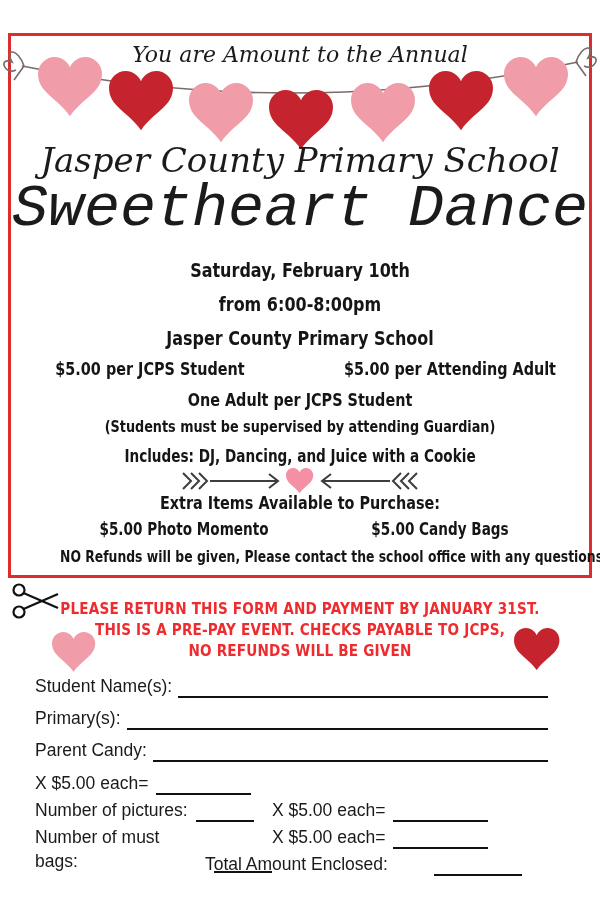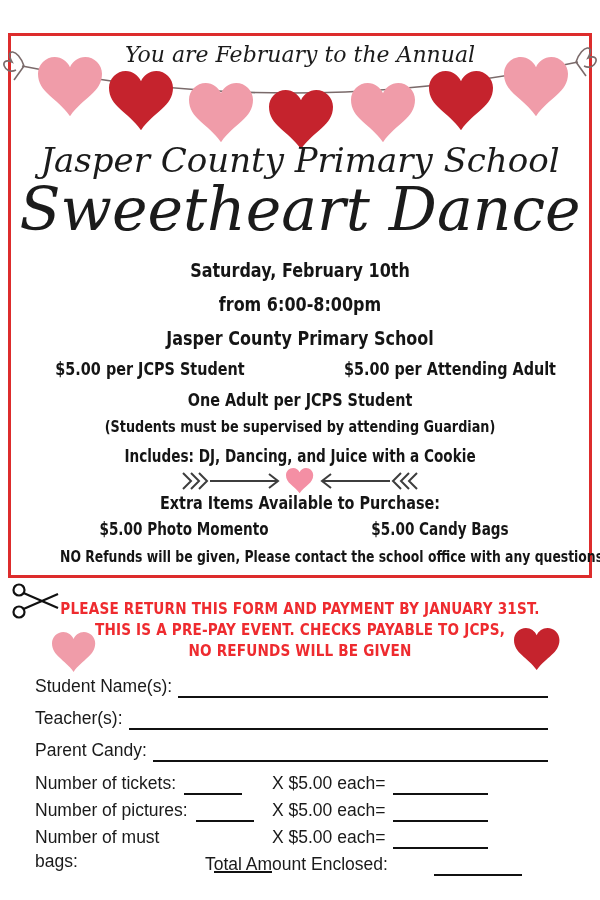--- a/index.html
+++ b/index.html
@@ -22,21 +22,21 @@
   .eline{width:95px;margin-left:8px;}
   svg{display:block;}
 </style>
 </head>
 <body>
 
 <div class="page">
 
   <div class="abs border-box"></div>
 
-  <div class="abs center script" style="top:42px;font-size:22px;">You are February to the Annual</div>
+  <div class="abs center script" style="top:42px;font-size:22px;">You are Amount to the Annual</div>
 
   <svg class="abs" style="left:0;top:0;pointer-events:none;" width="600" height="210" viewBox="0 0 600 210">
     <defs>
       <path id="heart" d="M23.6,0c-3.4,0-6.4,2.2-7.6,5.1C14.7,2.2,11.8,0,8.4,0C3.8,0,0,3.8,0,8.4 c0,9.4,9.5,11.9,16,21.2c6.5-9.3,16-11.8,16-21.2C32,3.8,28.2,0,23.6,0z"></path>
     </defs>
 
     <path d="M22,66 Q300,122 578,62" fill="none" stroke="#7a6a6a" stroke-width="1.6"></path>
 
     <g fill="none" stroke="#7a6a6a" stroke-width="1.6">
       <path d="M24,66 C18,48 4,48 12,62 C-2,56 4,76 16,70"></path>
@@ -52,21 +52,21 @@
     <use href="#heart" transform="translate(109,71) scale(2)" fill="#c5232d"></use>
     <use href="#heart" transform="translate(189,83) scale(2)" fill="#f09ca9"></use>
     <use href="#heart" transform="translate(269,90) scale(2)" fill="#c5232d"></use>
     <use href="#heart" transform="translate(351,83) scale(2)" fill="#f09ca9"></use>
     <use href="#heart" transform="translate(429,71) scale(2)" fill="#c5232d"></use>
     <use href="#heart" transform="translate(504,57) scale(2)" fill="#f09ca9"></use>
   </svg>
 
   <div class="abs center script" style="top:140px;font-size:34px;">Jasper County Primary School</div>
 
-  <div class="abs center script" style="top:176px;font-size:60px;line-height:1.1;">Sweetheart Dance</div>
+  <div class="abs center script" style="top:176px;font-size:60px;line-height:1.1;font-family:Liberation Mono, monospace;">Sweetheart Dance</div>
 
   <div class="abs center display" style="top:258px;font-size:20px;">Saturday, February 10th</div>
   <div class="abs center display" style="top:292px;font-size:20px;">from 6:00-8:00pm</div>
   <div class="abs center display" style="top:326px;font-size:20px;">Jasper County Primary School</div>
 
   <div class="abs display" style="top:358px;left:10px;width:280px;text-align:center;font-size:18px;">$5.00 per JCPS Student</div>
   <div class="abs display" style="top:358px;left:310px;width:280px;text-align:center;font-size:18px;">$5.00 per Attending Adult</div>
 
   <div class="abs center display" style="top:389px;font-size:18px;">One Adult per JCPS Student</div>
   <div class="abs center display" style="top:417px;font-size:16px;">(Students must be supervised by attending Guardian)</div>
@@ -114,34 +114,30 @@
   <svg class="abs" style="left:514px;top:628px;" width="46" height="42" viewBox="0 0 46 42">
     <use href="#heart" transform="scale(1.42)" fill="#c5232d"></use>
   </svg>
 
   <div class="abs frow" style="top:674px;left:35px;width:513px;">
     <span>Student Name(s):</span>
     <span class="fline grow"></span>
   </div>
 
   <div class="abs frow" style="top:706px;left:35px;width:513px;">
-    <span>Teacher(s):</span>
+    <span>Primary(s):</span>
     <span class="fline grow"></span>
   </div>
 
   <div class="abs frow" style="top:738px;left:35px;width:513px;">
     <span>Parent Candy:</span>
     <span class="fline grow"></span>
   </div>
 
   <div class="abs frow" style="top:771px;left:35px;width:513px;">
-    <span class="qcell">
-      <span>Number of tickets:</span>
-      <span class="fline qline"></span>
-    </span>
     <span>X $5.00 each=</span>
     <span class="fline eline"></span>
   </div>
 
   <div class="abs frow" style="top:798px;left:35px;width:513px;">
     <span class="qcell">
       <span>Number of pictures:</span>
       <span class="fline qline"></span>
     </span>
     <span>X $5.00 each=</span>

